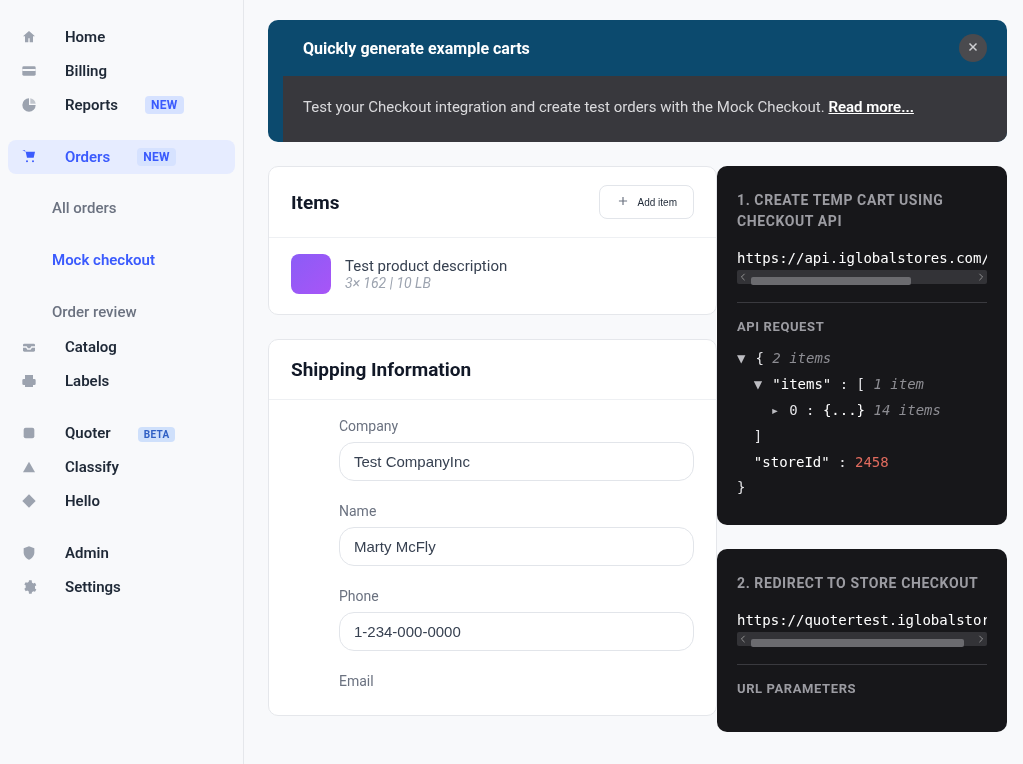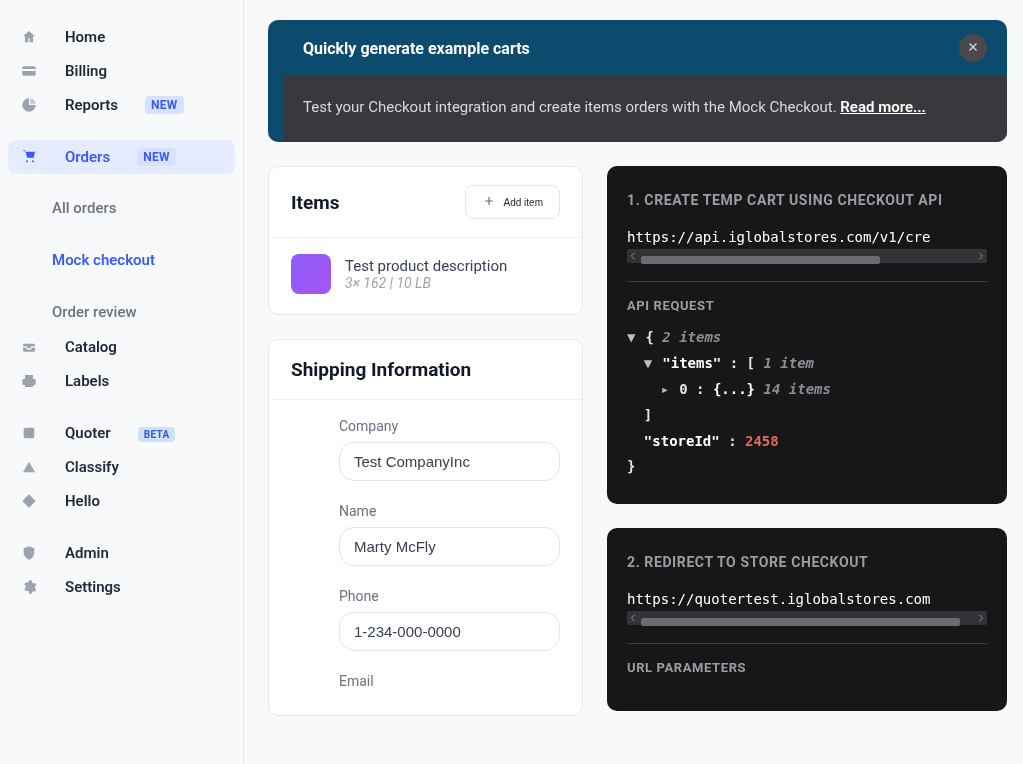--- a/index.html
+++ b/index.html
@@ -116,23 +116,23 @@
   padding: 22px 20px 26px 20px;
   color: #d9d9dc;
   font-size: 15px;
 }
 .banner-body a {
   color: #fff;
   text-decoration: underline;
   font-weight: 600;
 }
 
-.columns { display: flex; gap: 24px; align-items: flex-start; }
+.columns { display: flex; align-items: flex-start; }
 .col-left { flex: 1; min-width: 0; }
-.col-right { width: 400px; flex-shrink: 0; }
+.col-right { width: 290px; flex-shrink: 0; }
 
 
 .card {
   background: #fff;
   border: 1px solid #e5e7eb;
   border-radius: 10px;
   margin-bottom: 24px;
 }
 .card-head {
   display: flex;
@@ -232,21 +232,20 @@
   font-weight: 700;
   letter-spacing: 0.6px;
   color: #9c9ca2;
   margin-bottom: 12px;
 }
 .json-viewer {
   font-family: "SFMono-Regular", Consolas, monospace;
   font-size: 14px;
   line-height: 1.85;
   color: #e5e5e8;
-  font-weight: bold;
 }
 .json-line { white-space: pre; }
 .json-key { color: #fff; }
 .json-num { color: #e06b5e; }
 .json-hint { color: #8d8d93; font-style: italic; }
 .tri { display:inline-block; width:10px; font-style:normal; color:#bdbdc2; }
 </style>
 </head>
 <body>
 
@@ -366,21 +365,21 @@
     <div class="banner">
       <div class="banner-head">
         <div class="banner-title">Quickly generate example carts</div>
         <div class="banner-close">
           <span><svg width="14" height="14" viewBox="0 0 24 24" fill="none" stroke="currentColor" stroke-width="2.5">
                 <path d="M6 6l12 12M18 6L6 18"></path>
               </svg></span>
         </div>
       </div>
       <div class="banner-body">
-        <span>Test your Checkout integration and create items orders with the Mock Checkout. </span>
+        <span>Test your Checkout integration and create test orders with the Mock Checkout. </span>
         <a href="#">Read more...</a>
       </div>
     </div>
 
     <div class="columns">
       <div class="col-left">
 
         <div class="card">
           <div class="card-head">
             <div class="card-title">Items</div>

